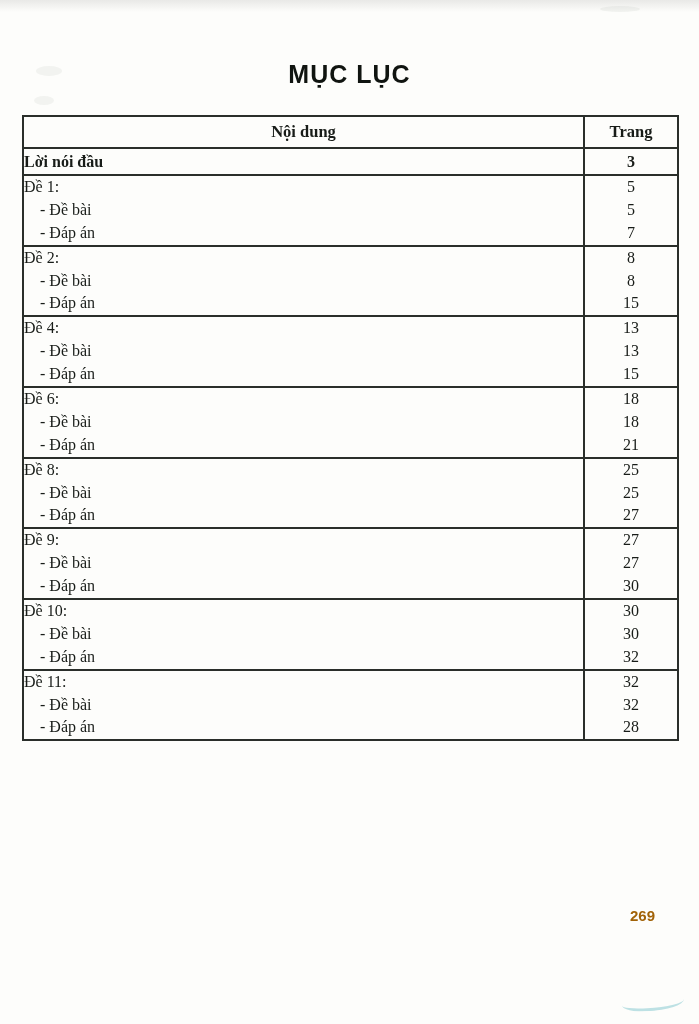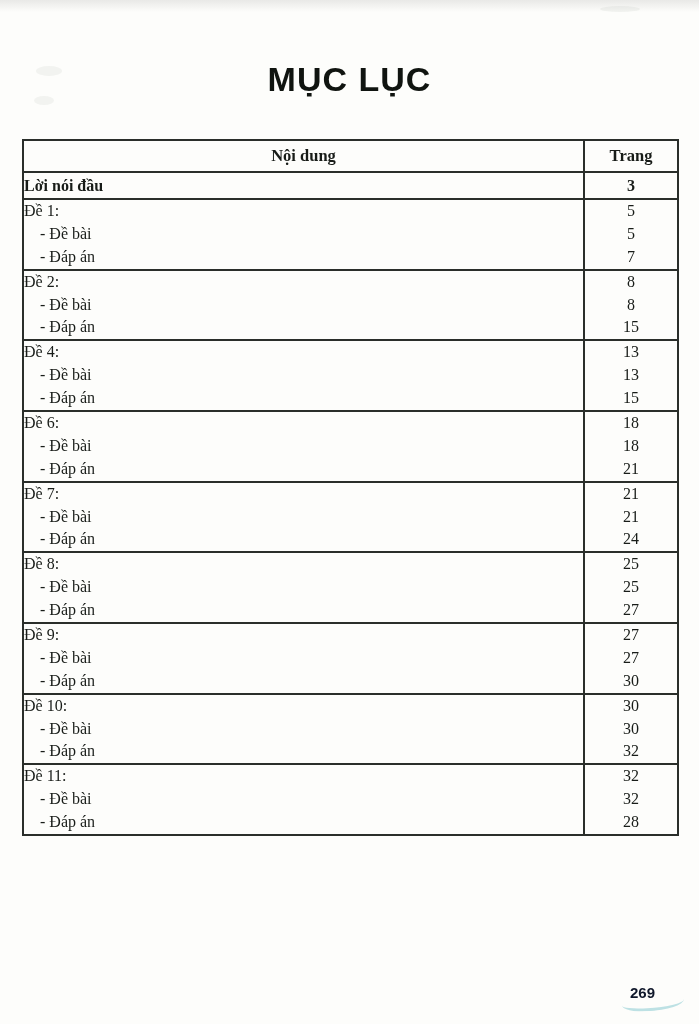--- a/index.html
+++ b/index.html
@@ -12,28 +12,27 @@
     color:#181c18;
   }
   .scan-top-edge{
     position:absolute;top:0;left:0;width:699px;height:12px;
     background:linear-gradient(to bottom, rgba(140,140,138,0.18), rgba(140,140,138,0));
   }
   .title{
     position:absolute;top:60px;left:0;width:699px;
     text-align:center;
     font-family:"Liberation Sans","DejaVu Sans",sans-serif;
-    font-weight:bold;font-size:34px;letter-spacing:1px;
+    font-weight:bold;font-size:25px;letter-spacing:1px;
     color:#101410;margin:0;
   }
   table.toc{
     position:absolute;left:22px;top:115px;width:655px;
     border-collapse:collapse;table-layout:fixed;
     font-size:16px;
-    margin-top:24px;
   }
   .toc col.c-content{width:561px;}
   .toc col.c-page{width:94px;}
   .toc th,.toc td{
     border:2px solid #2a2e2a;
     padding:0;vertical-align:top;
   }
   .toc th{
     height:30px;line-height:30px;
     font-weight:bold;text-align:center;font-size:16.5px;
@@ -42,24 +41,24 @@
     white-space:nowrap;overflow:hidden;
   }
   td.cell-page{text-align:center;}
   tr.simple-row td{height:25px;line-height:25px;}
   tr.simple-row td.cell-content{font-weight:bold;}
   td .g-line{height:22.9px;line-height:22.9px;white-space:nowrap;overflow:hidden;}
   .g-title{font-weight:normal;}
   .g-item{padding-left:16px;}
   .bold{font-weight:bold;}
   .page-number{
-    position:absolute;top:984px;left:0;width:655px;
+    position:absolute;top:907px;left:0;width:655px;
     text-align:right;
     font-family:"Liberation Sans","DejaVu Sans",sans-serif;
-    font-weight:bold;font-size:15px;color:#0f172a;
+    font-weight:bold;font-size:15px;color:#a16207;
   }
   .artifact-swoosh{
     position:absolute;left:622px;top:994px;width:62px;height:14px;
     border-bottom:3px solid rgba(110,190,200,0.45);
     border-radius:0 0 60% 40%;
     transform:rotate(-3deg);
   }
   .smudge{position:absolute;background:rgba(120,125,120,0.08);border-radius:50%;}
   .smudge.s1{left:36px;top:66px;width:26px;height:10px;}
   .smudge.s2{left:34px;top:96px;width:20px;height:9px;}
@@ -135,32 +134,20 @@
             <div class="g-line g-item">- Đáp án</div>
           </td>
           <td class="cell-page">
             <div class="g-line">18</div>
             <div class="g-line">18</div>
             <div class="g-line">21</div>
           </td>
         </tr>
         <tr>
           <td class="cell-content">
-            <div class="g-line g-title">Đề 7:</div>
-            <div class="g-line g-item">- Đề bài</div>
-            <div class="g-line g-item">- Đáp án</div>
-          </td>
-          <td class="cell-page">
-            <div class="g-line">21</div>
-            <div class="g-line">21</div>
-            <div class="g-line">24</div>
-          </td>
-        </tr>
-        <tr>
-          <td class="cell-content">
             <div class="g-line g-title">Đề 8:</div>
             <div class="g-line g-item">- Đề bài</div>
             <div class="g-line g-item">- Đáp án</div>
           </td>
           <td class="cell-page">
             <div class="g-line">25</div>
             <div class="g-line">25</div>
             <div class="g-line">27</div>
           </td>
         </tr>

